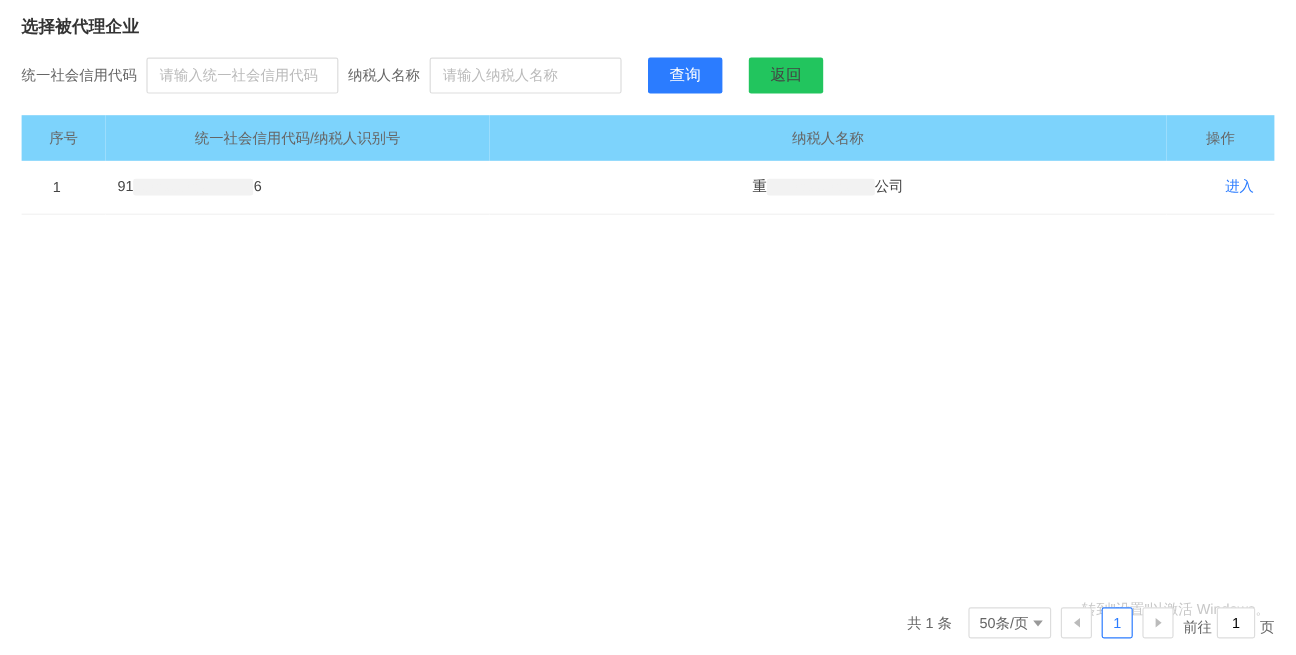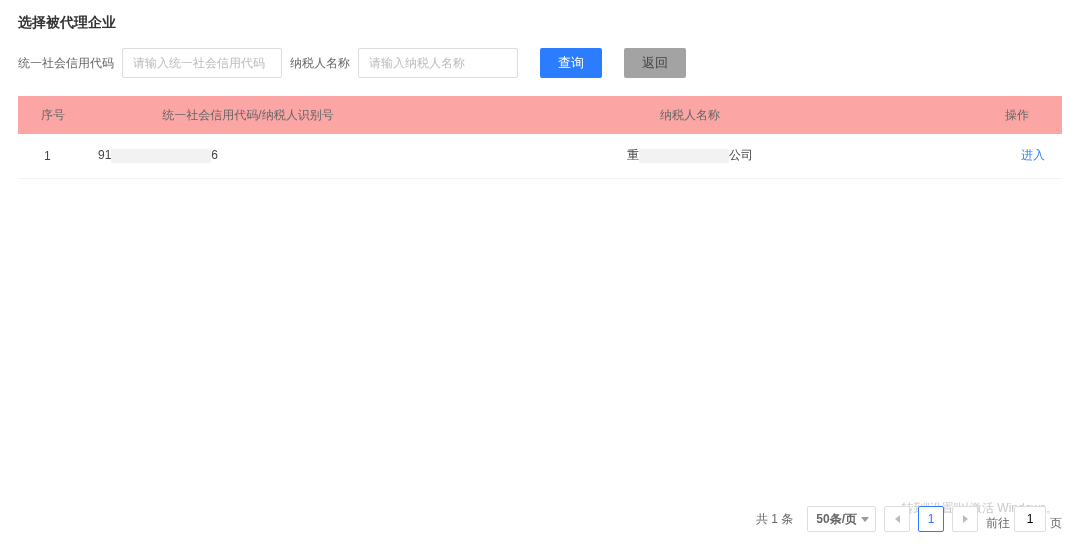--- a/index.html
+++ b/index.html
@@ -46,29 +46,29 @@
       height: 30px;
       padding: 0 18px;
       border: none;
       border-radius: 2px;
       font-size: 13px;
       cursor: pointer;
       margin-left: 14px;
       font-family: Liberation Mono, monospace;
     }
     .btn-primary { background: #2b7cff; color: #fff; }
-    .btn-default { background: #a3a3a3; color: #444; text-align: center; }
+    .btn-default { background: #22c55e; color: #444; text-align: center; }
 
     .table-wrap { border: none; }
     .tbl {
       width: 100%;
       border-collapse: collapse;
     }
     .tbl th {
-      background: #fca5a5;
+      background: #7dd3fc;
       color: #666;
       font-weight: normal;
       font-size: 12px;
       height: 38px;
       text-align: center;
       padding: 0 10px;
     }
     .tbl td {
       font-size: 12px;
       color: #444;
@@ -120,21 +120,20 @@
     .page-size {
       border: 1px solid #ddd;
       border-radius: 2px;
       height: 26px;
       padding: 0 6px 0 8px;
       display: inline-flex;
       align-items: center;
       gap: 4px;
       cursor: pointer;
       background: #fff;
-      font-weight: bold;
     }
     .chevron {
       width: 0; height: 0;
       border-left: 4px solid transparent;
       border-right: 4px solid transparent;
       border-top: 5px solid #999;
       display: inline-block;
     }
     .pg-btn {
       border: 1px solid #ddd;

